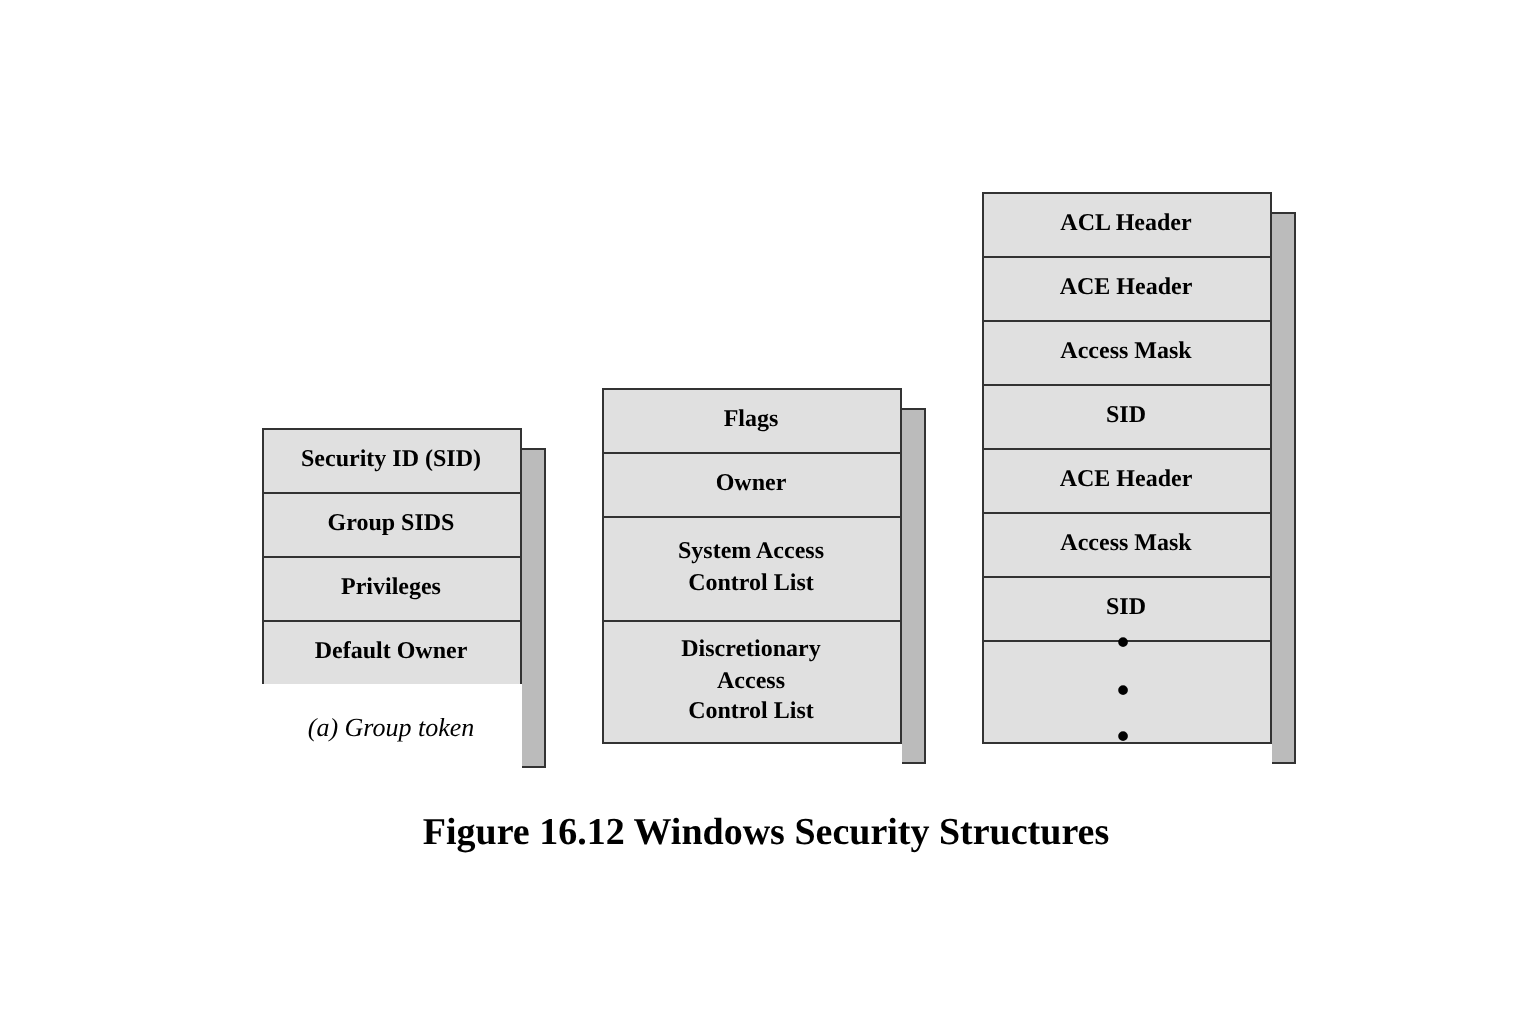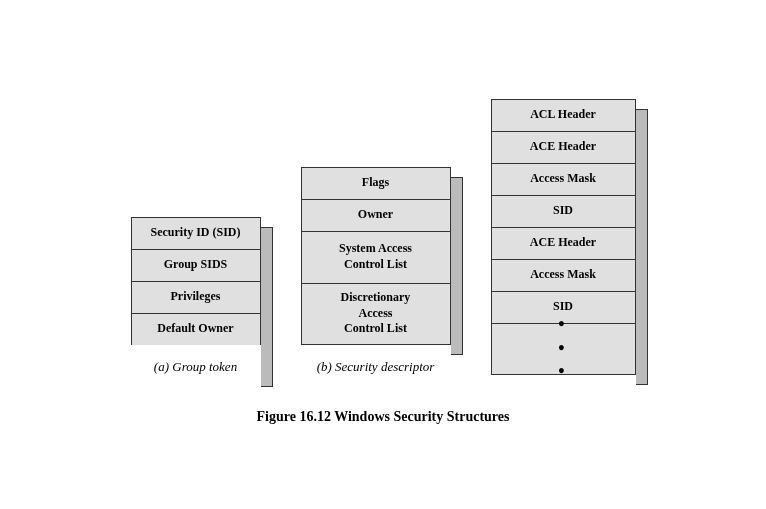--- a/index.html
+++ b/index.html
@@ -24,21 +24,21 @@
       margin-bottom: 18px;
     }
 
     .diagram-container {
       display: flex;
       flex-direction: column;
       align-items: center;
     }
 
     .figure-title {
-      font-size: 14px;
+      font-size: 19px;
       font-weight: bold;
       margin-top: 16px;
       text-align: center;
     }
   </style>
 </head>
 <body>
 
 <div class="diagrams-row">
 <div class="diagram-container">
@@ -56,21 +56,20 @@
     <div class="diagram-container">
       <div style="position: relative; margin-top: 20px;">
         <div style="position: absolute; top: 10px; left: 150px; width: 12px; height: 178px; background: rgb(187, 187, 187); border-top: 1.5px solid rgb(51, 51, 51); border-right: 1.5px solid rgb(51, 51, 51); border-bottom: 1.5px solid rgb(51, 51, 51); border-left: none; border-image: initial; z-index: 1;"></div>
         <div style="position: relative; z-index: 2; width: 150px;">
           <div style="width: 100%; height: 32px; background: rgb(224, 224, 224); border-top: 1.5px solid rgb(51, 51, 51); border-right: 1.5px solid rgb(51, 51, 51); border-bottom: none; border-left: 1.5px solid rgb(51, 51, 51); border-image: initial; display: flex; align-items: center; justify-content: center; text-align: center; font-size: 12px; font-weight: bold; font-family: &quot;Times New Roman&quot;, serif; padding: 3px 8px; line-height: 1.3;">Flags</div>
           <div style="width: 100%; height: 32px; background: rgb(224, 224, 224); border-top: 1.5px solid rgb(51, 51, 51); border-right: 1.5px solid rgb(51, 51, 51); border-bottom: none; border-left: 1.5px solid rgb(51, 51, 51); border-image: initial; display: flex; align-items: center; justify-content: center; text-align: center; font-size: 12px; font-weight: bold; font-family: &quot;Times New Roman&quot;, serif; padding: 3px 8px; line-height: 1.3;">Owner</div>
           <div style="width: 100%; height: 52px; background: rgb(224, 224, 224); border-top: 1.5px solid rgb(51, 51, 51); border-right: 1.5px solid rgb(51, 51, 51); border-bottom: none; border-left: 1.5px solid rgb(51, 51, 51); border-image: initial; display: flex; align-items: center; justify-content: center; text-align: center; font-size: 12px; font-weight: bold; font-family: &quot;Times New Roman&quot;, serif; padding: 3px 8px; line-height: 1.3;">System Access<br>Control List</div>
           <div style="width: 100%; height: 62px; background: rgb(224, 224, 224); border: 1.5px solid rgb(51, 51, 51); display: flex; align-items: center; justify-content: center; text-align: center; font-size: 12px; font-weight: bold; font-family: &quot;Times New Roman&quot;, serif; padding: 3px 8px; line-height: 1.3;">Discretionary<br>Access<br>Control List</div>
         </div>
       </div>
-      <div style="margin-top: 14px; font-size: 13px; font-style: italic; text-align: center; font-family: &quot;Times New Roman&quot;, serif;">(b) Security descriptor</div>
     </div>
     <div class="diagram-container">
       <div style="position: relative; margin-top: 14px;">
         <div style="position: absolute; top: 10px; left: 145px; width: 12px; height: 276px; background: rgb(187, 187, 187); border-top: 1.5px solid rgb(51, 51, 51); border-right: 1.5px solid rgb(51, 51, 51); border-bottom: 1.5px solid rgb(51, 51, 51); border-left: none; border-image: initial; z-index: 1;"></div>
         <div style="position: relative; z-index: 2; width: 145px;">
           <div style="width: 100%; height: 32px; background: rgb(224, 224, 224); border-top: 1.5px solid rgb(51, 51, 51); border-right: 1.5px solid rgb(51, 51, 51); border-bottom: none; border-left: 1.5px solid rgb(51, 51, 51); border-image: initial; display: flex; align-items: center; justify-content: center; text-align: center; font-size: 12px; font-weight: bold; font-family: &quot;Times New Roman&quot;, serif; padding: 3px 8px; line-height: 1.3;">ACL Header</div>
           <div style="width: 100%; height: 32px; background: rgb(224, 224, 224); border-top: 1.5px solid rgb(51, 51, 51); border-right: 1.5px solid rgb(51, 51, 51); border-bottom: none; border-left: 1.5px solid rgb(51, 51, 51); border-image: initial; display: flex; align-items: center; justify-content: center; text-align: center; font-size: 12px; font-weight: bold; font-family: &quot;Times New Roman&quot;, serif; padding: 3px 8px; line-height: 1.3;">ACE Header</div>
           <div style="width: 100%; height: 32px; background: rgb(224, 224, 224); border-top: 1.5px solid rgb(51, 51, 51); border-right: 1.5px solid rgb(51, 51, 51); border-bottom: none; border-left: 1.5px solid rgb(51, 51, 51); border-image: initial; display: flex; align-items: center; justify-content: center; text-align: center; font-size: 12px; font-weight: bold; font-family: &quot;Times New Roman&quot;, serif; padding: 3px 8px; line-height: 1.3;">Access Mask</div>
           <div style="width: 100%; height: 32px; background: rgb(224, 224, 224); border-top: 1.5px solid rgb(51, 51, 51); border-right: 1.5px solid rgb(51, 51, 51); border-bottom: none; border-left: 1.5px solid rgb(51, 51, 51); border-image: initial; display: flex; align-items: center; justify-content: center; text-align: center; font-size: 12px; font-weight: bold; font-family: &quot;Times New Roman&quot;, serif; padding: 3px 8px; line-height: 1.3;">SID</div>
           <div style="width: 100%; height: 32px; background: rgb(224, 224, 224); border-top: 1.5px solid rgb(51, 51, 51); border-right: 1.5px solid rgb(51, 51, 51); border-bottom: none; border-left: 1.5px solid rgb(51, 51, 51); border-image: initial; display: flex; align-items: center; justify-content: center; text-align: center; font-size: 12px; font-weight: bold; font-family: &quot;Times New Roman&quot;, serif; padding: 3px 8px; line-height: 1.3;">ACE Header</div>

